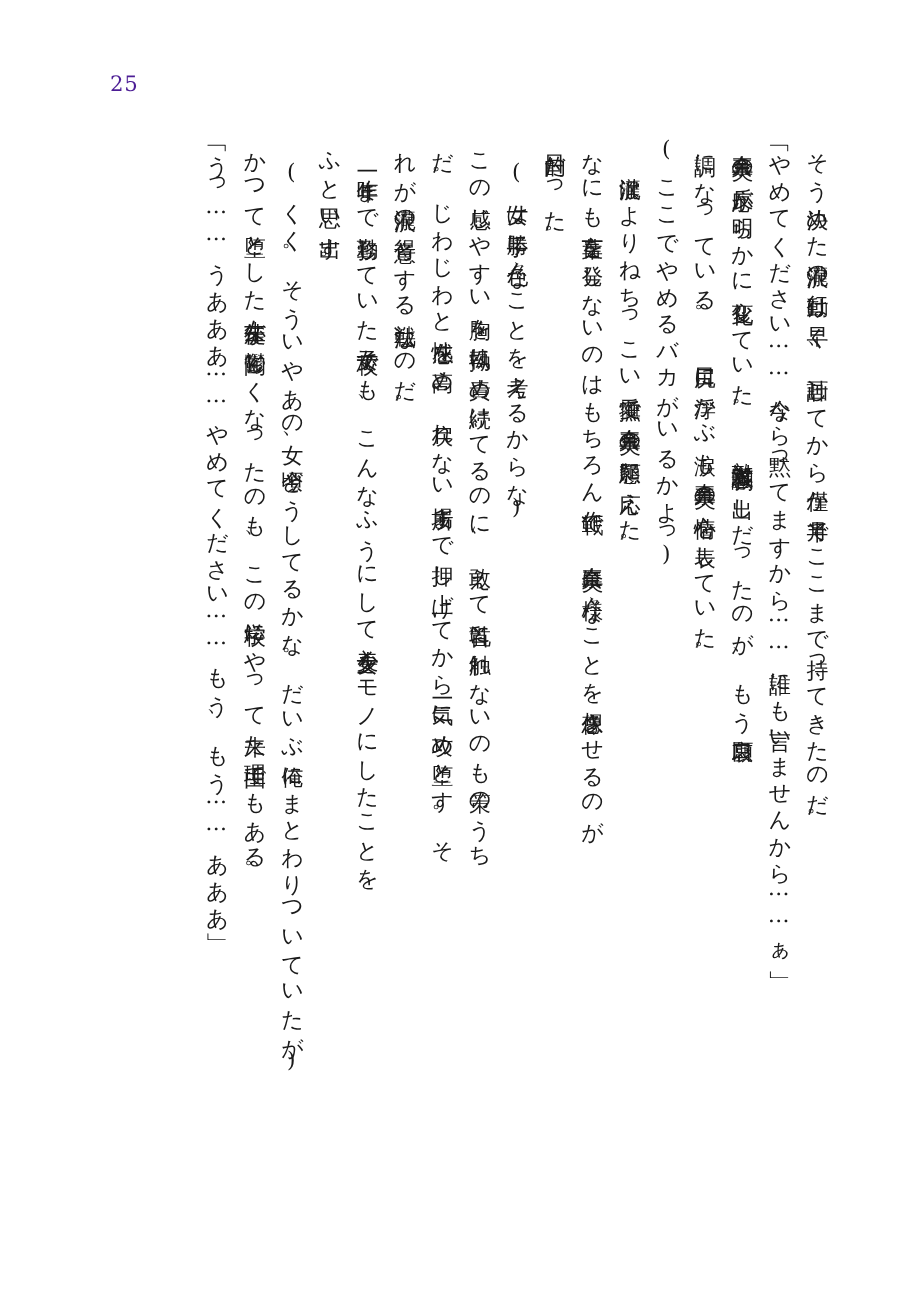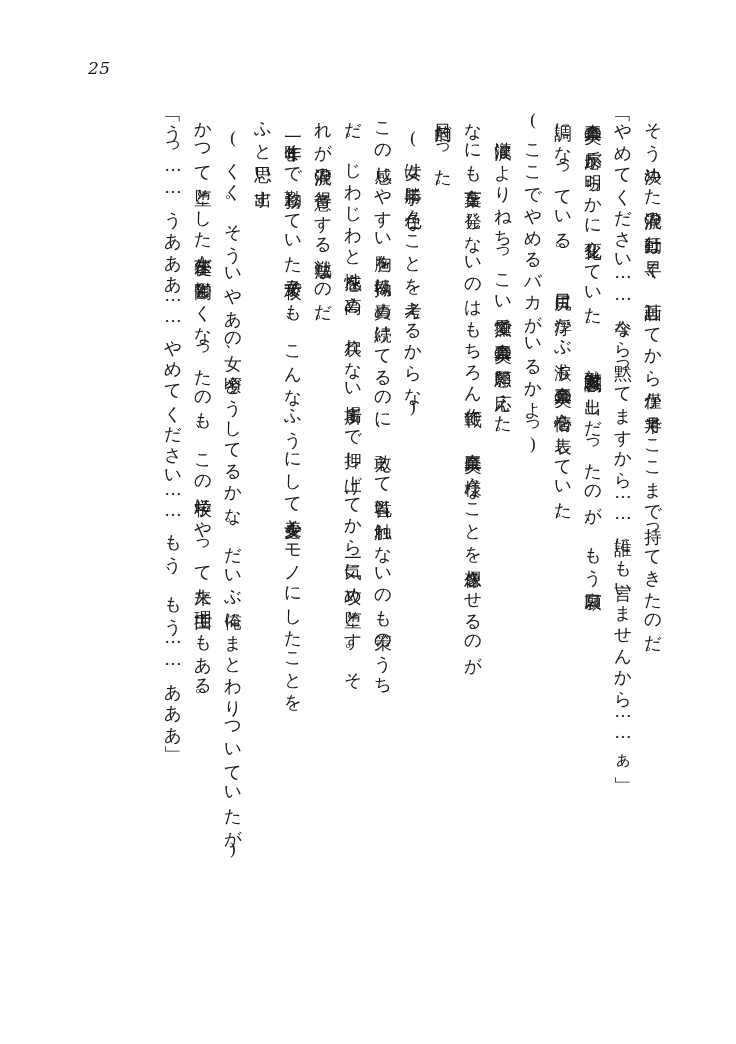--- a/index.html
+++ b/index.html
@@ -22,22 +22,21 @@
     width: 736px;
     height: 1044px;
     background: #ffffff;
   }
   .page-number {
     position: absolute;
     left: 88px;
     top: 58px;
     font-size: 17px;
     font-family: "DejaVu Serif", "Liberation Serif", serif;
-    font-style: italic;
-    color: #0f172a;
+    color: #4c1d95;
     letter-spacing: 0.5px;
   }
   .text-block {
     position: absolute;
     left: 54px;
     top: 110px;
     width: 614px;
     height: 850px;
     display: flex;
     flex-direction: row-reverse;

